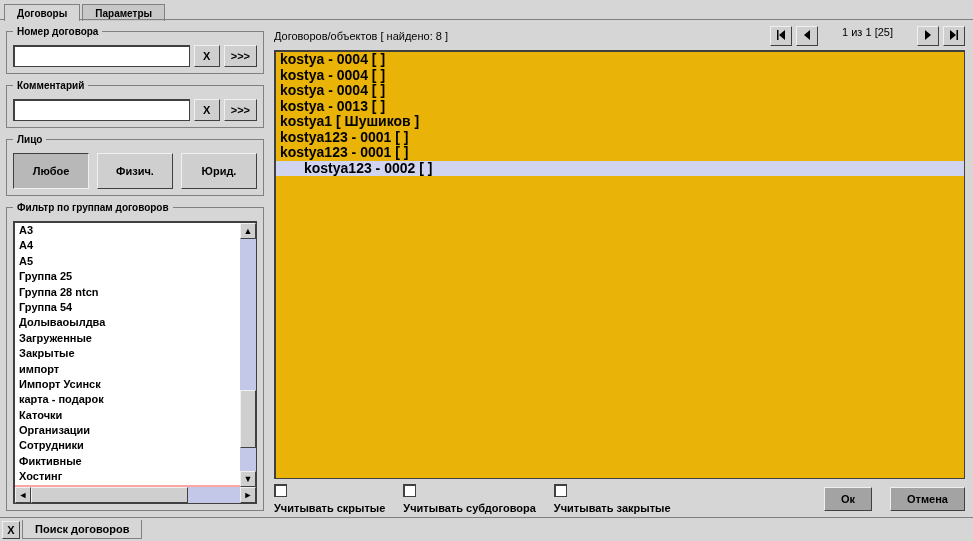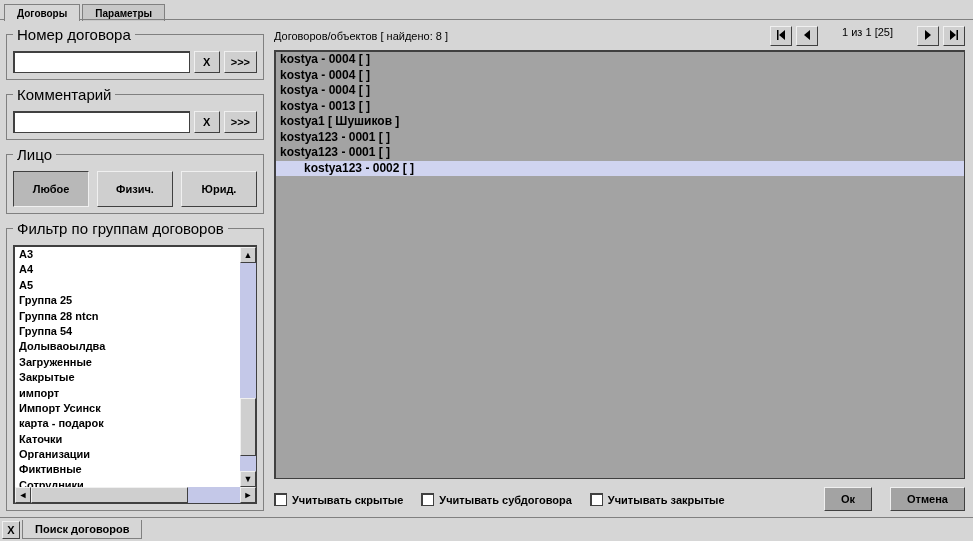--- a/index.html
+++ b/index.html
@@ -52,22 +52,22 @@
     display: flex;
     flex-direction: column;
     gap: 6px;
   }
   fieldset.group {
     border: 1px solid #808080;
     padding: 8px 6px 6px 6px;
     margin: 0;
   }
   fieldset.group > legend {
-    font-weight: normal;
-    font-size: 15px;
+    font-weight: bold;
+    font-size: 10px;
     padding: 0 4px;
   }
   .input-row {
     display: flex;
     gap: 4px;
     align-items: center;
   }
   .text-input {
     flex: 1;
     height: 22px;
@@ -231,49 +231,50 @@
     display: flex; align-items: center; justify-content: center;
     cursor: pointer;
   }
   .pager .pbtn svg { width: 12px; height: 12px; }
   .pager .pg-label {
     padding: 0 20px;
     font-weight: normal;
   }
   .results-box {
     flex: 1;
-    background: #a3a3a3;
+    background: #eab308;
     border: 1px solid #404040;
     border-top: 2px solid #404040;
     border-left: 2px solid #404040;
     overflow: hidden;
     font-weight: bold;
-    font-size: 12px;
+    font-size: 14px;
   }
   .results-box .result-row {
     padding: 0 4px;
     height: 15.5px;
     line-height: 15.5px;
     white-space: nowrap;
   }
   .results-box .result-row.selected {
     background: #d0d4f0;
     padding-left: 28px;
   }
   .bottom-row {
     display: flex;
     align-items: center;
     gap: 18px;
     padding-top: 8px;
     height: 32px;
   }
   .chk {
-    display: flex; align-items: flex-end; gap: 5px;
+    display: flex; align-items: flex-start; gap: 5px;
     font-weight: bold;
     cursor: pointer;
+    flex-direction: column;
   }
   .chk .box {
     width: 13px; height: 13px;
     background: #fff;
     border: 1px solid #404040;
     border-top: 2px solid #404040;
     border-left: 2px solid #404040;
   }
   .bottom-spacer { flex: 1; }
   .dlg-btn {
@@ -368,22 +369,23 @@
                 <div class="listbox-item">Группа 28 ntcn</div>
                 <div class="listbox-item">Группа 54</div>
                 <div class="listbox-item">Долываоылдва</div>
                 <div class="listbox-item">Загруженные</div>
                 <div class="listbox-item">Закрытые</div>
                 <div class="listbox-item">импорт</div>
                 <div class="listbox-item">Импорт Усинск</div>
                 <div class="listbox-item">карта - подарок</div>
                 <div class="listbox-item">Каточки</div>
                 <div class="listbox-item">Организации</div>
+                <div class="listbox-item">Сотрудники</div>
                 <div class="listbox-item">Фиктивные</div>
-                <div class="listbox-item">Сотрудники</div>
+                <div class="listbox-item">Хостинг</div>
                 <div class="listbox-item selected">Частные лица</div>
               </div>
             <div class="vscroll">
               <div class="sbtn">▲</div>
               <div class="track">
                 <div class="thumb"></div>
               </div>
               <div class="sbtn">▼</div>
             </div>
           </div>

